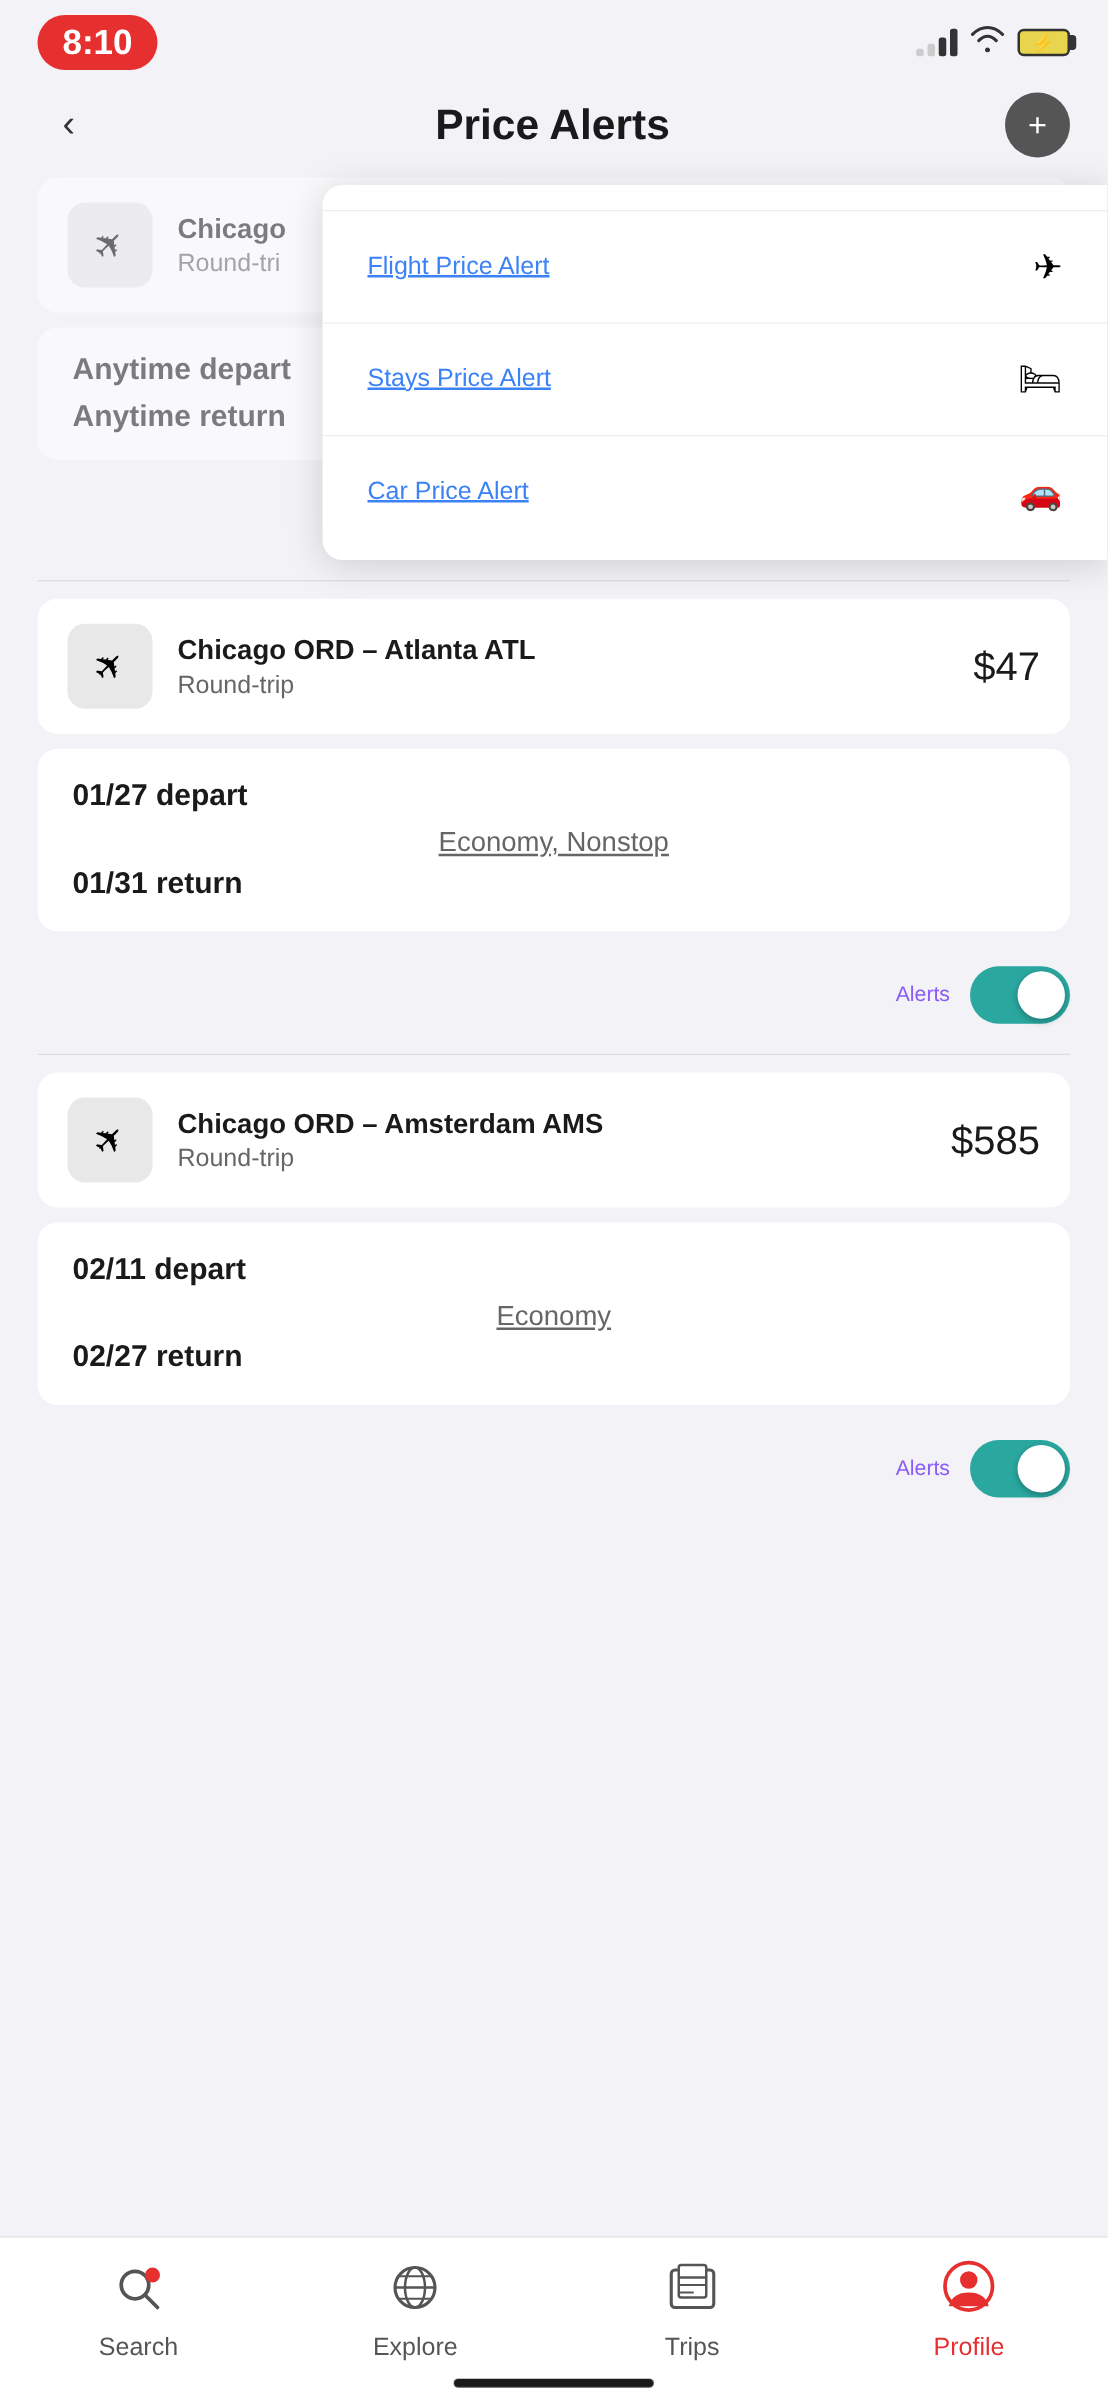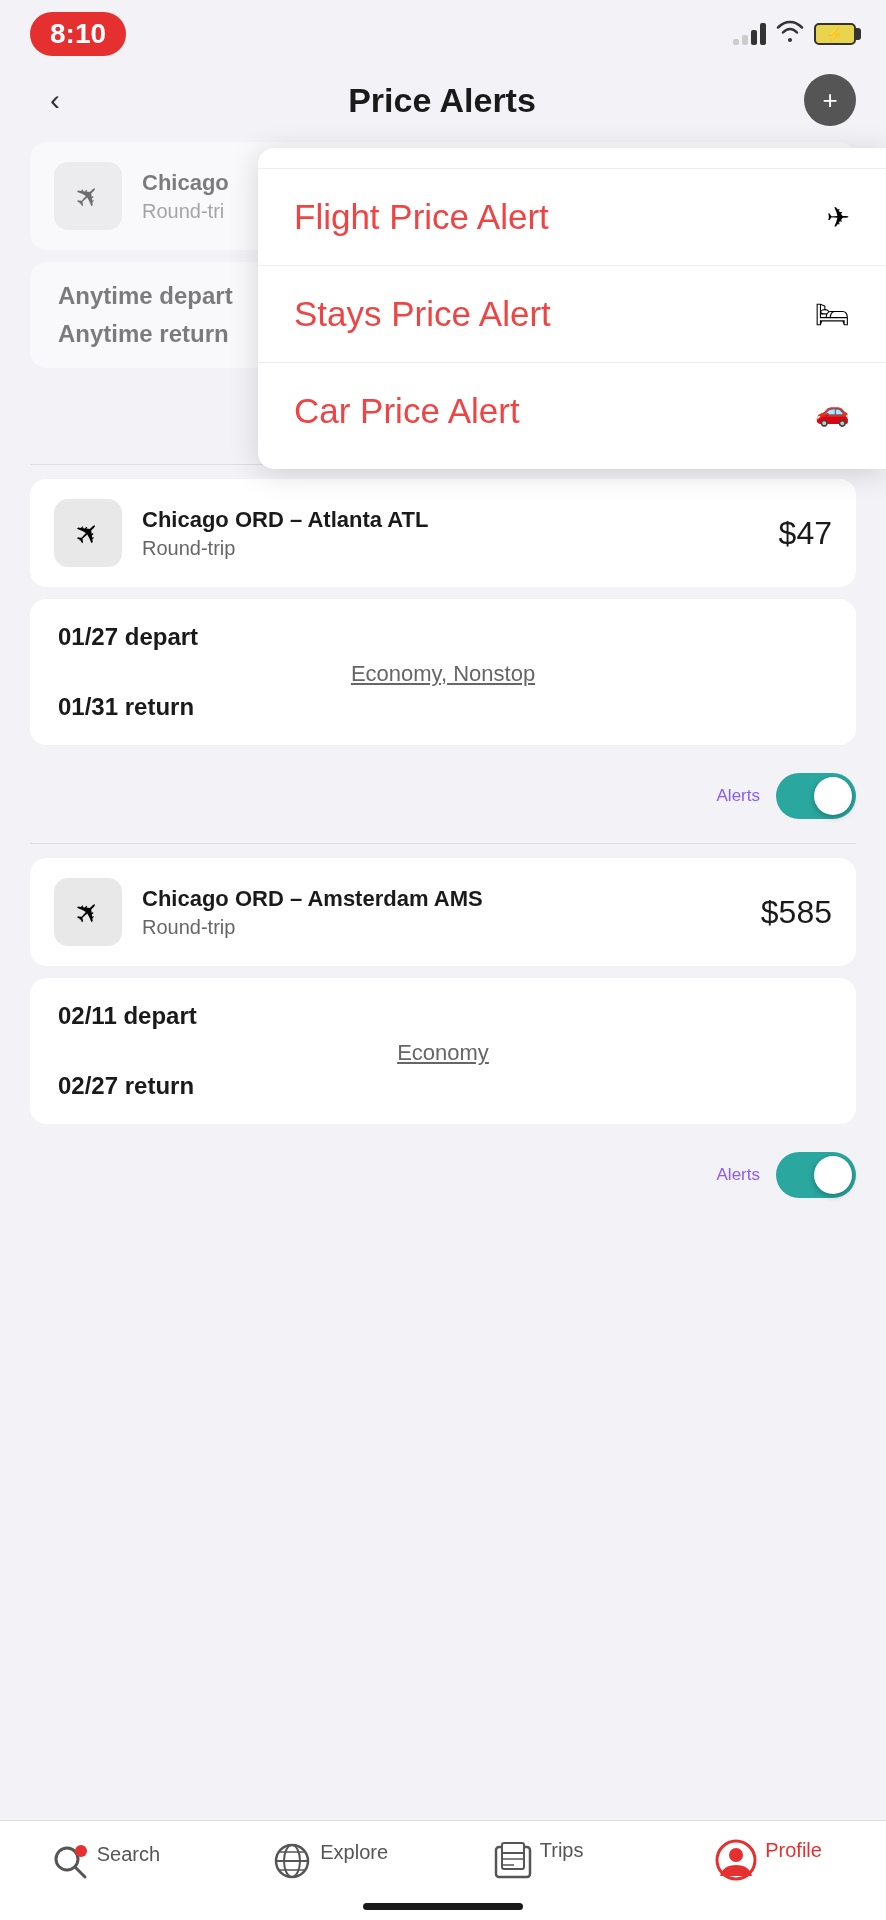--- a/index.html
+++ b/index.html
@@ -149,23 +149,24 @@
       margin: 0 0;
     }
     .dropdown-item {
       display: flex;
       align-items: center;
       justify-content: space-between;
       padding: 28px 36px;
       cursor: pointer;
     }
     .dropdown-item-label {
-      font-size: 35px;
+      font-size: 20px;
       font-weight: 500;
-      color: #ef4444;
+      color: #3b82f6;
+      text-decoration: underline;
     }
     .dropdown-item-icon {
       font-size: 28px;
     }
 
     
     .content {
       padding: 0 30px;
     }
     .flight-icon-box {
@@ -270,22 +271,22 @@
       background: white;
       border-top: 1px solid #ddd;
       display: flex;
       justify-content: space-around;
       align-items: flex-end;
       padding: 18px 0 30px;
       z-index: 200;
     }
     .nav-item {
       display: flex;
-      flex-direction: row;
-      align-items: flex-start;
+      flex-direction: column;
+      align-items: center;
       gap: 8px;
       cursor: pointer;
       min-width: 120px;
     }
     .nav-icon {
       font-size: 36px;
       color: #555;
       position: relative;
     }
     .nav-icon-profile { color: #e63030; }

